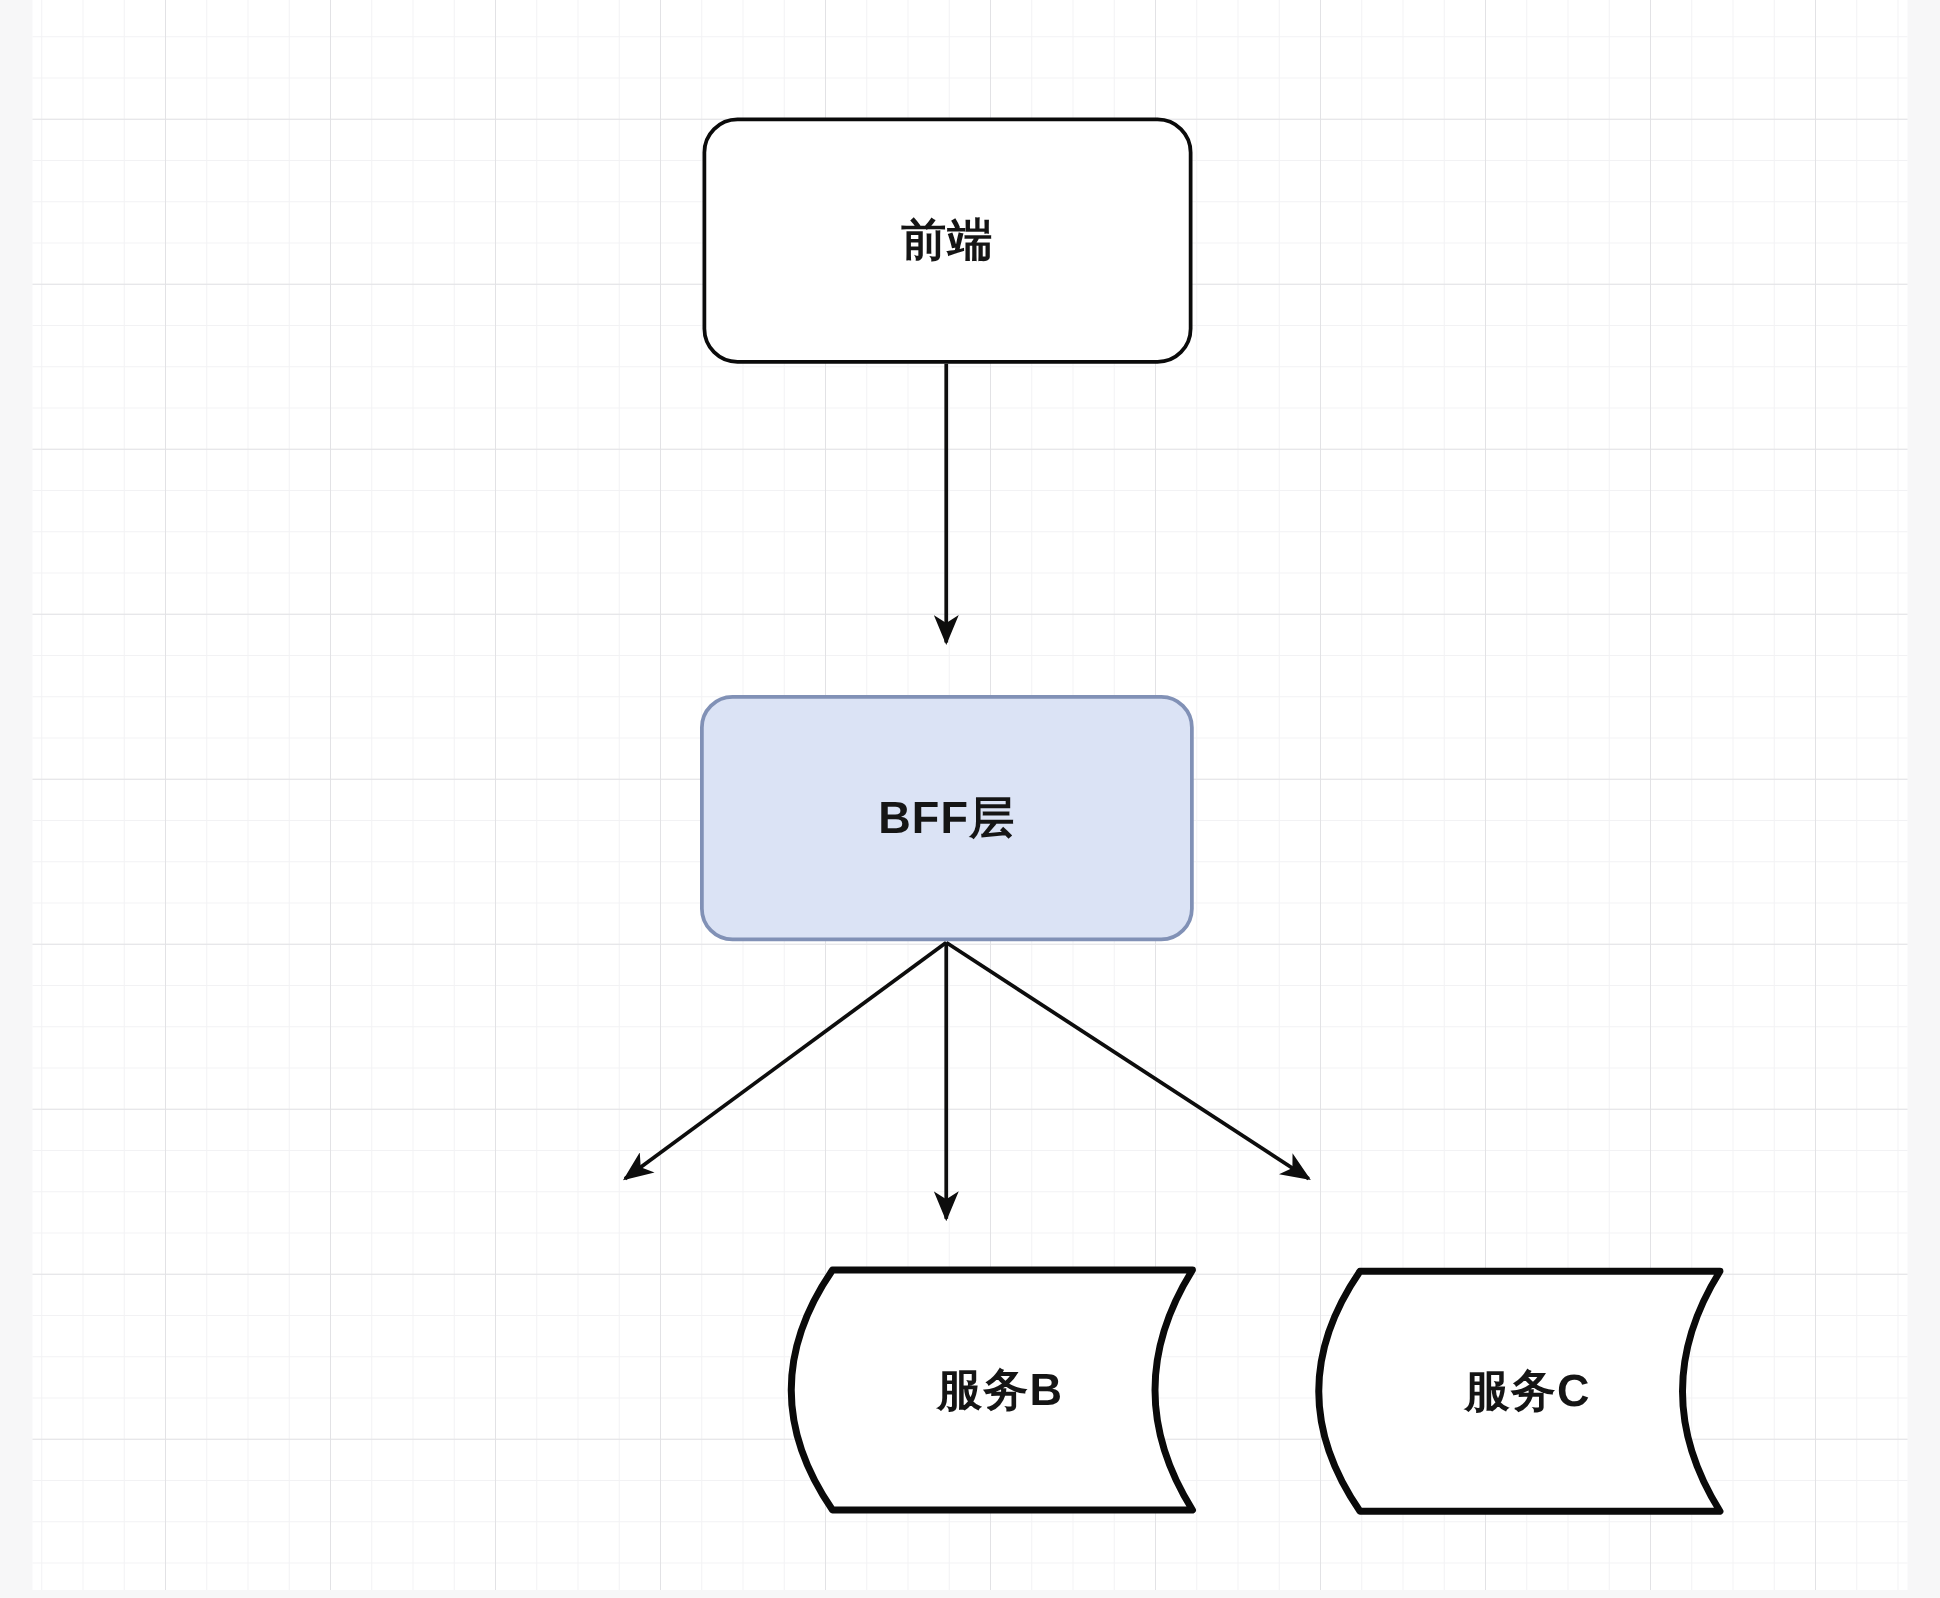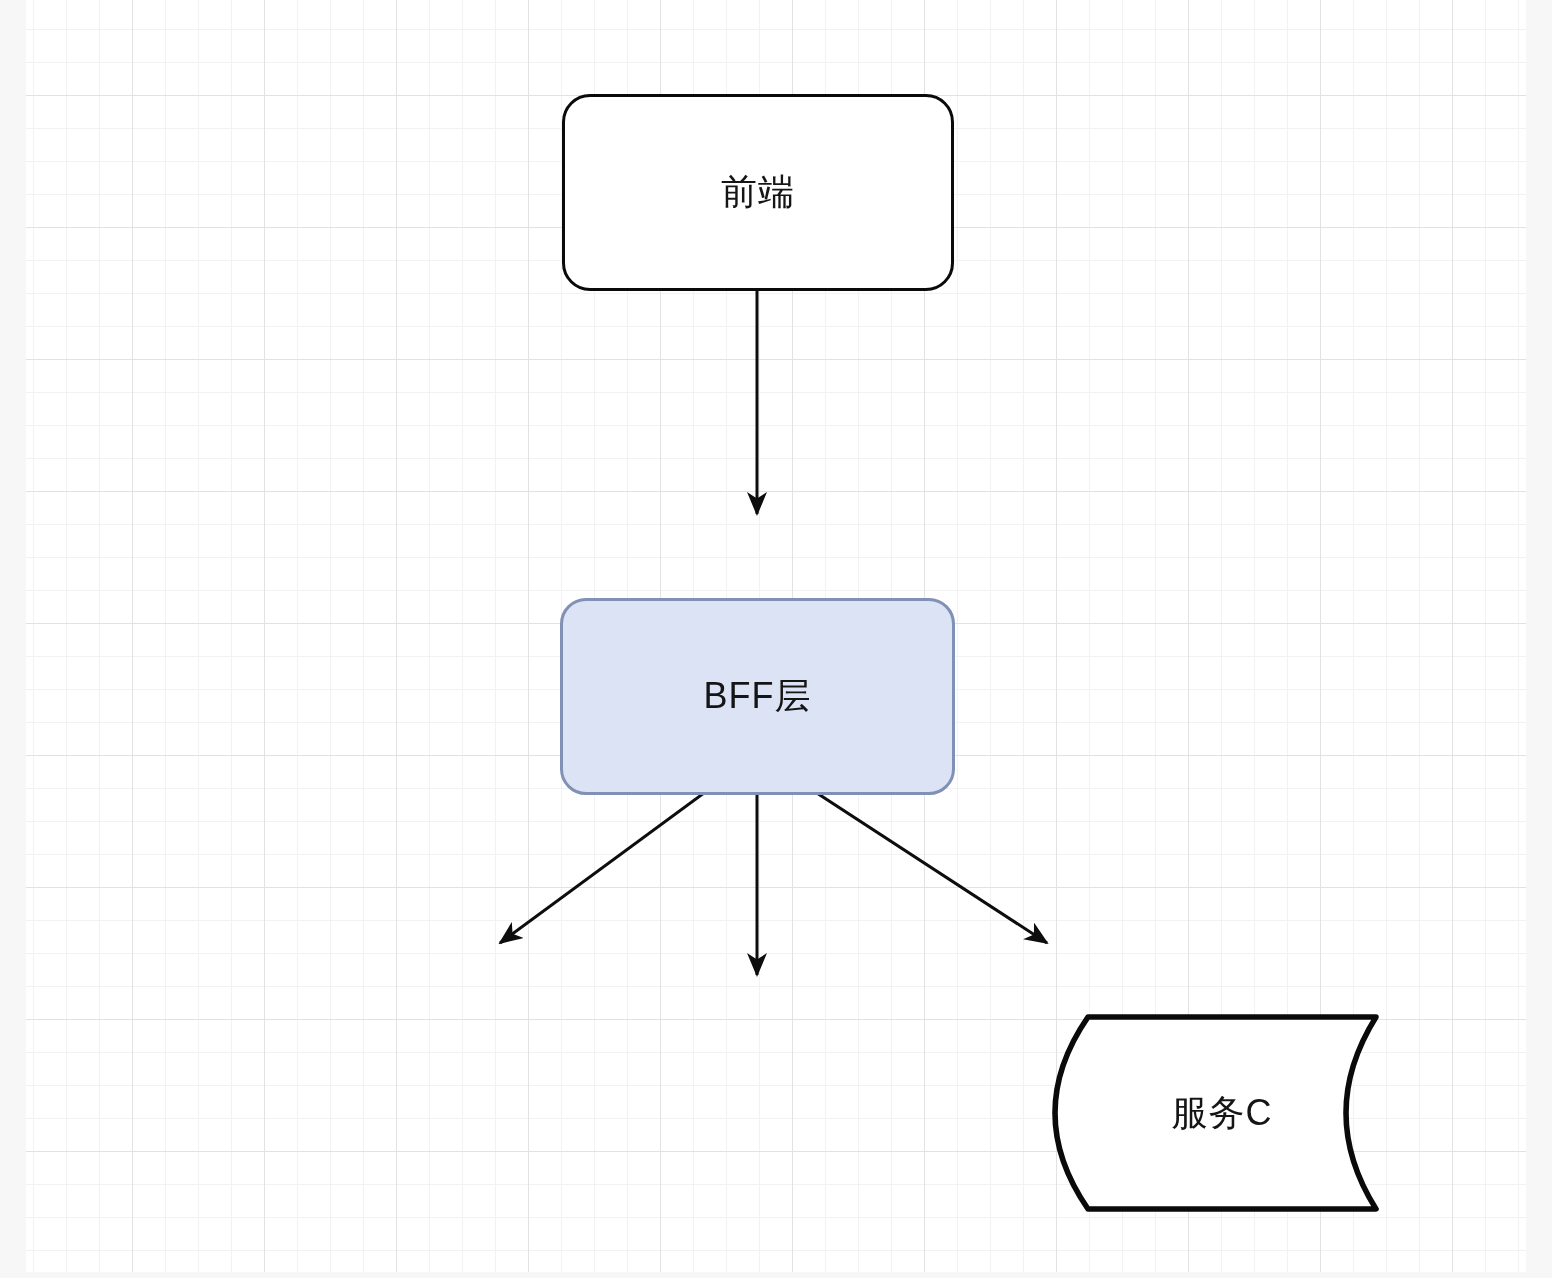--- a/index.html
+++ b/index.html
@@ -33,21 +33,21 @@
   }
   .node {
     position: absolute;
     display: flex;
     align-items: center;
     justify-content: center;
     box-sizing: border-box;
   }
   .node-label {
     font-size: 36px;
-    font-weight: 400;
+    font-weight: 700;
     color: #151515;
     letter-spacing: 1px;
     white-space: nowrap;
     user-select: none;
   }
   .rect-node {
     border-radius: 28px;
   }
   .node-frontend {
     left: 562px;
@@ -58,21 +58,20 @@
     border: 3px solid #0a0a0a;
   }
   .node-bff {
     left: 560px;
     top: 556px;
     width: 395px;
     height: 197px;
     background: #dbe3f5;
     border: 3px solid #8191b6;
     border-radius: 26px;
-    margin-top: 42px;
   }
   .stored-node {
     width: 330px;
     height: 200px;
   }
   .node-service-a { left: 133px;  top: 1013px; }
   .node-service-b { left: 628px;  top: 1012px; }
   .node-service-c { left: 1050px; top: 1013px; }
   .stored-node svg.shape {
     position: absolute;
@@ -118,20 +117,26 @@
 
     <div class="node rect-node node-frontend" style="left:536px;">
       <span class="node-label">前端</span>
     </div>
 
     <div class="node rect-node node-bff" style="left:534px;">
       <span class="node-label">BFF层</span>
     </div>
 
 
+    <div class="node stored-node node-service-b" style="left:602px;">
+      <svg class="shape" viewBox="0 0 330 200" xmlns="http://www.w3.org/2000/svg">
+        <path d="M 38 4 L 326 4 Q 266 100 326 196 L 38 196 Q -28 100 38 4 Z" fill="#ffffff" stroke="#0a0a0a" stroke-width="5.5" stroke-linejoin="round"></path>
+      </svg>
+      <span class="node-label">服务B</span>
+    </div>
 
     <div class="node stored-node node-service-c" style="left:1024px;">
       <svg class="shape" viewBox="0 0 330 200" xmlns="http://www.w3.org/2000/svg">
         <path d="M 38 4 L 326 4 Q 266 100 326 196 L 38 196 Q -28 100 38 4 Z" fill="#ffffff" stroke="#0a0a0a" stroke-width="5.5" stroke-linejoin="round"></path>
       </svg>
       <span class="node-label">服务C</span>
     </div>
 
   </div>
 </div>

